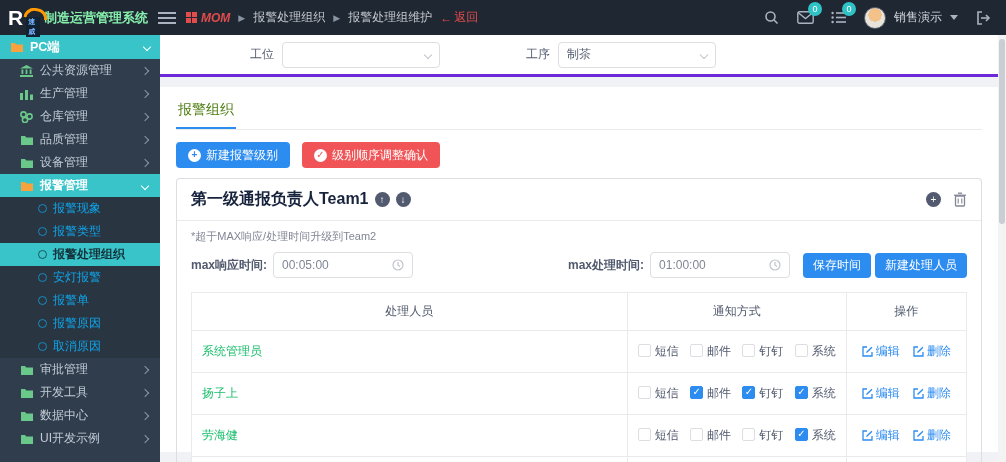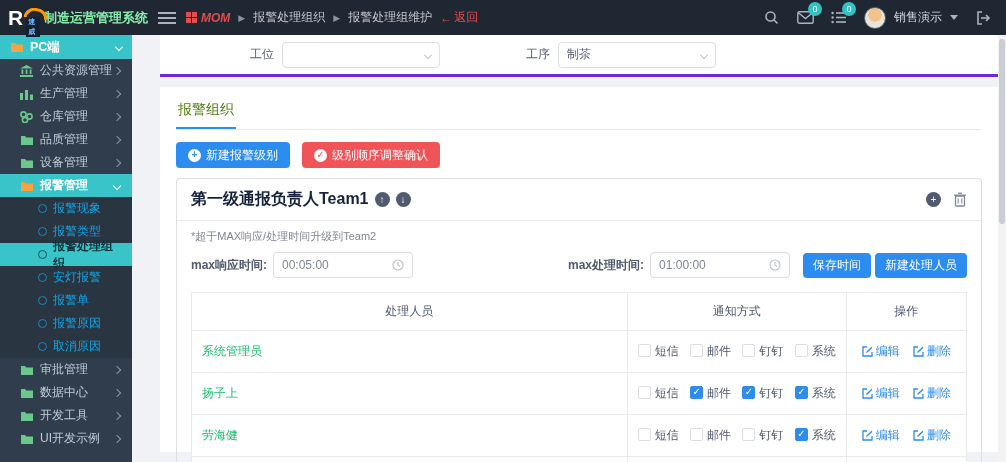--- a/index.html
+++ b/index.html
@@ -27,21 +27,21 @@
   .header-right { margin-left:auto; display:flex; align-items:center; gap:16px; padding-right:14px; }
   .h-ico { position:relative; width:18px; height:18px; display:flex; align-items:center; justify-content:center; cursor:pointer; }
   .badge { position:absolute; top:-7px; right:-8px; min-width:14px; height:14px; border-radius:8px;
     background:#2fc3c6; color:#fff; font-size:9px; line-height:14px; text-align:center; padding:0 2px; }
   .avatar { width:22px; height:22px; border-radius:50%;
     background:radial-gradient(circle at 50% 35%, #f2c28a 0 40%, #e8e4da 41% 100%); border:1px solid #5a6472; }
   .user-name { color:#d3d8de; font-size:12px; margin-left:-8px; }
   .caret-down { width:0; height:0; border-left:4px solid transparent; border-right:4px solid transparent; border-top:5px solid #aab3bf; margin-left:-8px; }
 
   
-  .sidebar { position:absolute; left:0; top:35px; width:132px; height:427px; background:#303d4c; overflow:hidden; }
+  .sidebar { position:absolute; left:0; top:35px; width:160px; height:427px; background:#303d4c; overflow:hidden; }
   .side-root { height:24px; background:#38c4c8; color:#fff; display:flex; align-items:center; padding:0 10px; font-size:12.5px; font-weight:bold; cursor:pointer; }
   .side-item { height:23px; display:flex; align-items:center; padding:0 12px 0 20px; font-size:12px; color:#c2cdd8; cursor:pointer; }
   .side-item.active { background:#38c4c8; color:#fff; font-weight:bold; }
   .side-sub { height:23px; display:flex; align-items:center; padding:0 12px 0 38px; font-size:12px; color:#0ea5e9; background:#2a3542; cursor:pointer; }
   .side-sub.active { background:#38c4c8; color:#15323c; font-weight:bold; }
   .mi { width:14px; height:12px; margin-right:6px; flex:none; display:inline-flex; }
   .chev { margin-left:auto; width:6px; height:6px; border-right:1.5px solid #8a97a5; border-bottom:1.5px solid #8a97a5; flex:none; }
   .chev.right { transform:rotate(-45deg); }
   .chev.down  { transform:rotate(45deg); border-color:#fff; }
   .ring { width:9px; height:9px; border:1.5px solid currentColor; border-radius:50%; margin-right:6px; opacity:.75; flex:none; }
@@ -290,30 +290,30 @@
       </span>
     <span>审批管理</span>
       <span class="chev right"></span>
   </div>
   <div class="side-item">
     <span class="mi">
         <svg width="14" height="12" viewBox="0 0 14 12">
           <path d="M1 2 h4 l1.3 1.5 H13 V11 H1 Z" fill="#69c88a"></path>
         </svg>
       </span>
+    <span>开发工具</span>
+      <span class="chev right"></span>
+  </div>
+  <div class="side-item">
+    <span class="mi">
+        <svg width="14" height="12" viewBox="0 0 14 12">
+          <path d="M1 2 h4 l1.3 1.5 H13 V11 H1 Z" fill="#69c88a"></path>
+        </svg>
+      </span>
     <span>数据中心</span>
-      <span class="chev right"></span>
-  </div>
-  <div class="side-item">
-    <span class="mi">
-        <svg width="14" height="12" viewBox="0 0 14 12">
-          <path d="M1 2 h4 l1.3 1.5 H13 V11 H1 Z" fill="#69c88a"></path>
-        </svg>
-      </span>
-    <span>开发工具</span>
       <span class="chev right"></span>
   </div>
   <div class="side-item">
     <span class="mi">
         <svg width="14" height="12" viewBox="0 0 14 12">
           <path d="M1 2 h4 l1.3 1.5 H13 V11 H1 Z" fill="#69c88a"></path>
         </svg>
       </span>
     <span>UI开发示例</span>
       <span class="chev right"></span>

